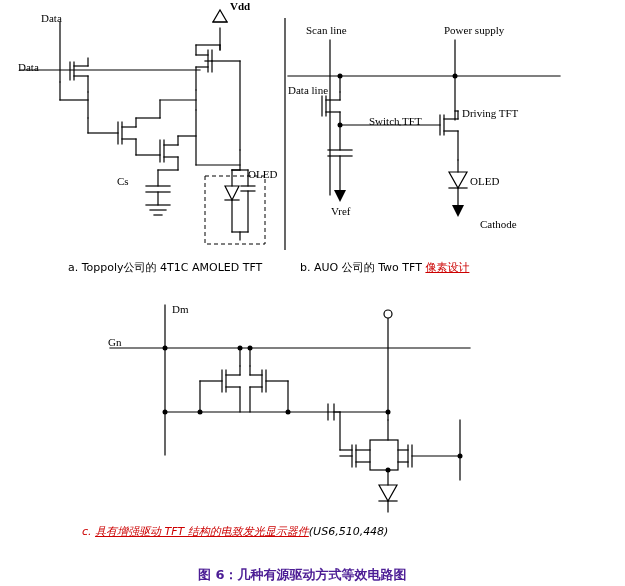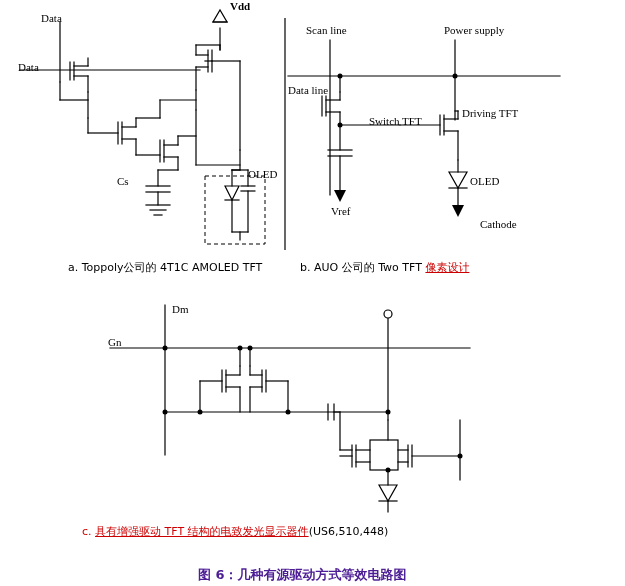--- a/index.html
+++ b/index.html
@@ -290,19 +290,19 @@
   <div class="lbl" style="left:331px; top:205px;">Vref</div>
   <div class="lbl" style="left:440px; top:218px;padding-left:40px;">Cathode</div>
 
   <div class="cap" style="left:300px; top:260px;">
     <span class="cn">b. AUO 公司的 Two TFT </span><span class="cn red">像素设计</span>
   </div>
 
   <div class="lbl" style="left:172px; top:303px;">Dm</div>
   <div class="lbl" style="left:108px; top:336px;">Gn</div>
 
-  <div class="cap" style="left:82px; top:524px;">
+  <div class="cap" style="left:82px; top:524px;font-style:italic;">
     <span class="cn redplain">c. </span><span class="cn red">具有增强驱动 TFT 结构的电致发光显示器件</span><span class="cn">(US6,510,448)</span>
   </div>
 
   <div class="fig-title cn" style="left:198px; top:566px;">图 6：几种有源驱动方式等效电路图</div>
 
 </div>
 
 </body></html>

